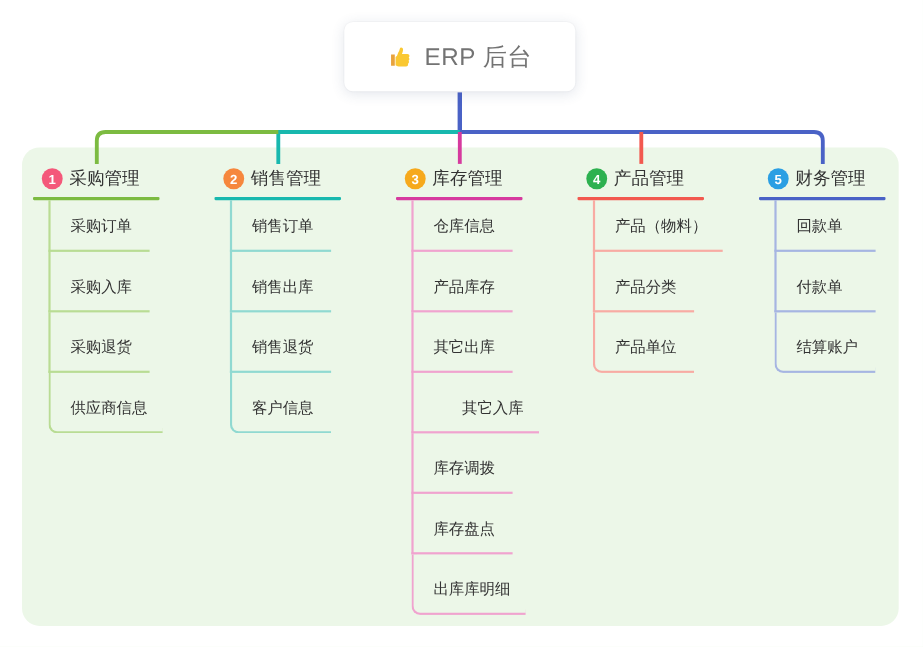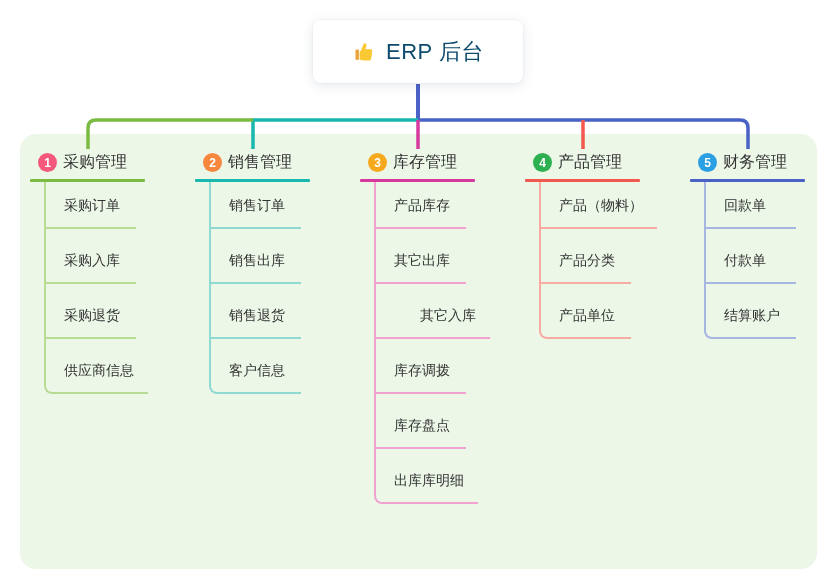--- a/index.html
+++ b/index.html
@@ -9,21 +9,21 @@
     font-family:"Liberation Sans","DejaVu Sans",sans-serif;
   }
   
   .root-card{
     position:absolute;left:313px;top:20px;width:210px;height:63px;
     background:#ffffff;border-radius:8px;
     box-shadow:0 2px 12px rgba(60,80,120,0.14), 0 0 0 1px rgba(0,0,0,0.02);
     display:flex;align-items:center;justify-content:center;gap:10px;
     z-index:5;
   }
-  .root-title{font-size:22px;color:#0c4a6e;font-weight:500;letter-spacing:.5px;}
+  .root-title{font-size:22px;color:#737373;font-weight:500;letter-spacing:.5px;}
   .thumb-icon{width:24px;height:24px;display:inline-block;}
   
   .connector-layer{position:absolute;left:0;top:0;z-index:3;pointer-events:none;}
   
   .panel{
     position:absolute;left:20px;top:134px;width:797px;height:435px;
     background:#ecf7e8;border-radius:16px;z-index:1;
   }
   
   #branches{position:absolute;left:0;top:0;z-index:4;}
@@ -116,20 +116,23 @@
       </div>
     </div>
     <div class="branch" style="left: 360px;">
       <div class="branch-title-row">
         <span class="branch-badge" style="background: rgb(246, 169, 28);">3</span>
         <span class="branch-label">库存管理</span>
       </div>
       <div class="branch-underline" style="background: rgb(214, 58, 158);"></div>
       <div class="children">
         <div class="child-row" style="border-color: rgb(240, 163, 207);">
+          <span class="child-label">仓库信息</span>
+        </div>
+        <div class="child-row" style="border-color: rgb(240, 163, 207);">
           <span class="child-label">产品库存</span>
         </div>
         <div class="child-row" style="border-color: rgb(240, 163, 207);">
           <span class="child-label">其它出库</span>
         </div>
         <div class="child-row" style="border-color: rgb(240, 163, 207); padding-left: 44px;">
           <span class="child-label">其它入库</span>
         </div>
         <div class="child-row" style="border-color: rgb(240, 163, 207);">
           <span class="child-label">库存调拨</span>

